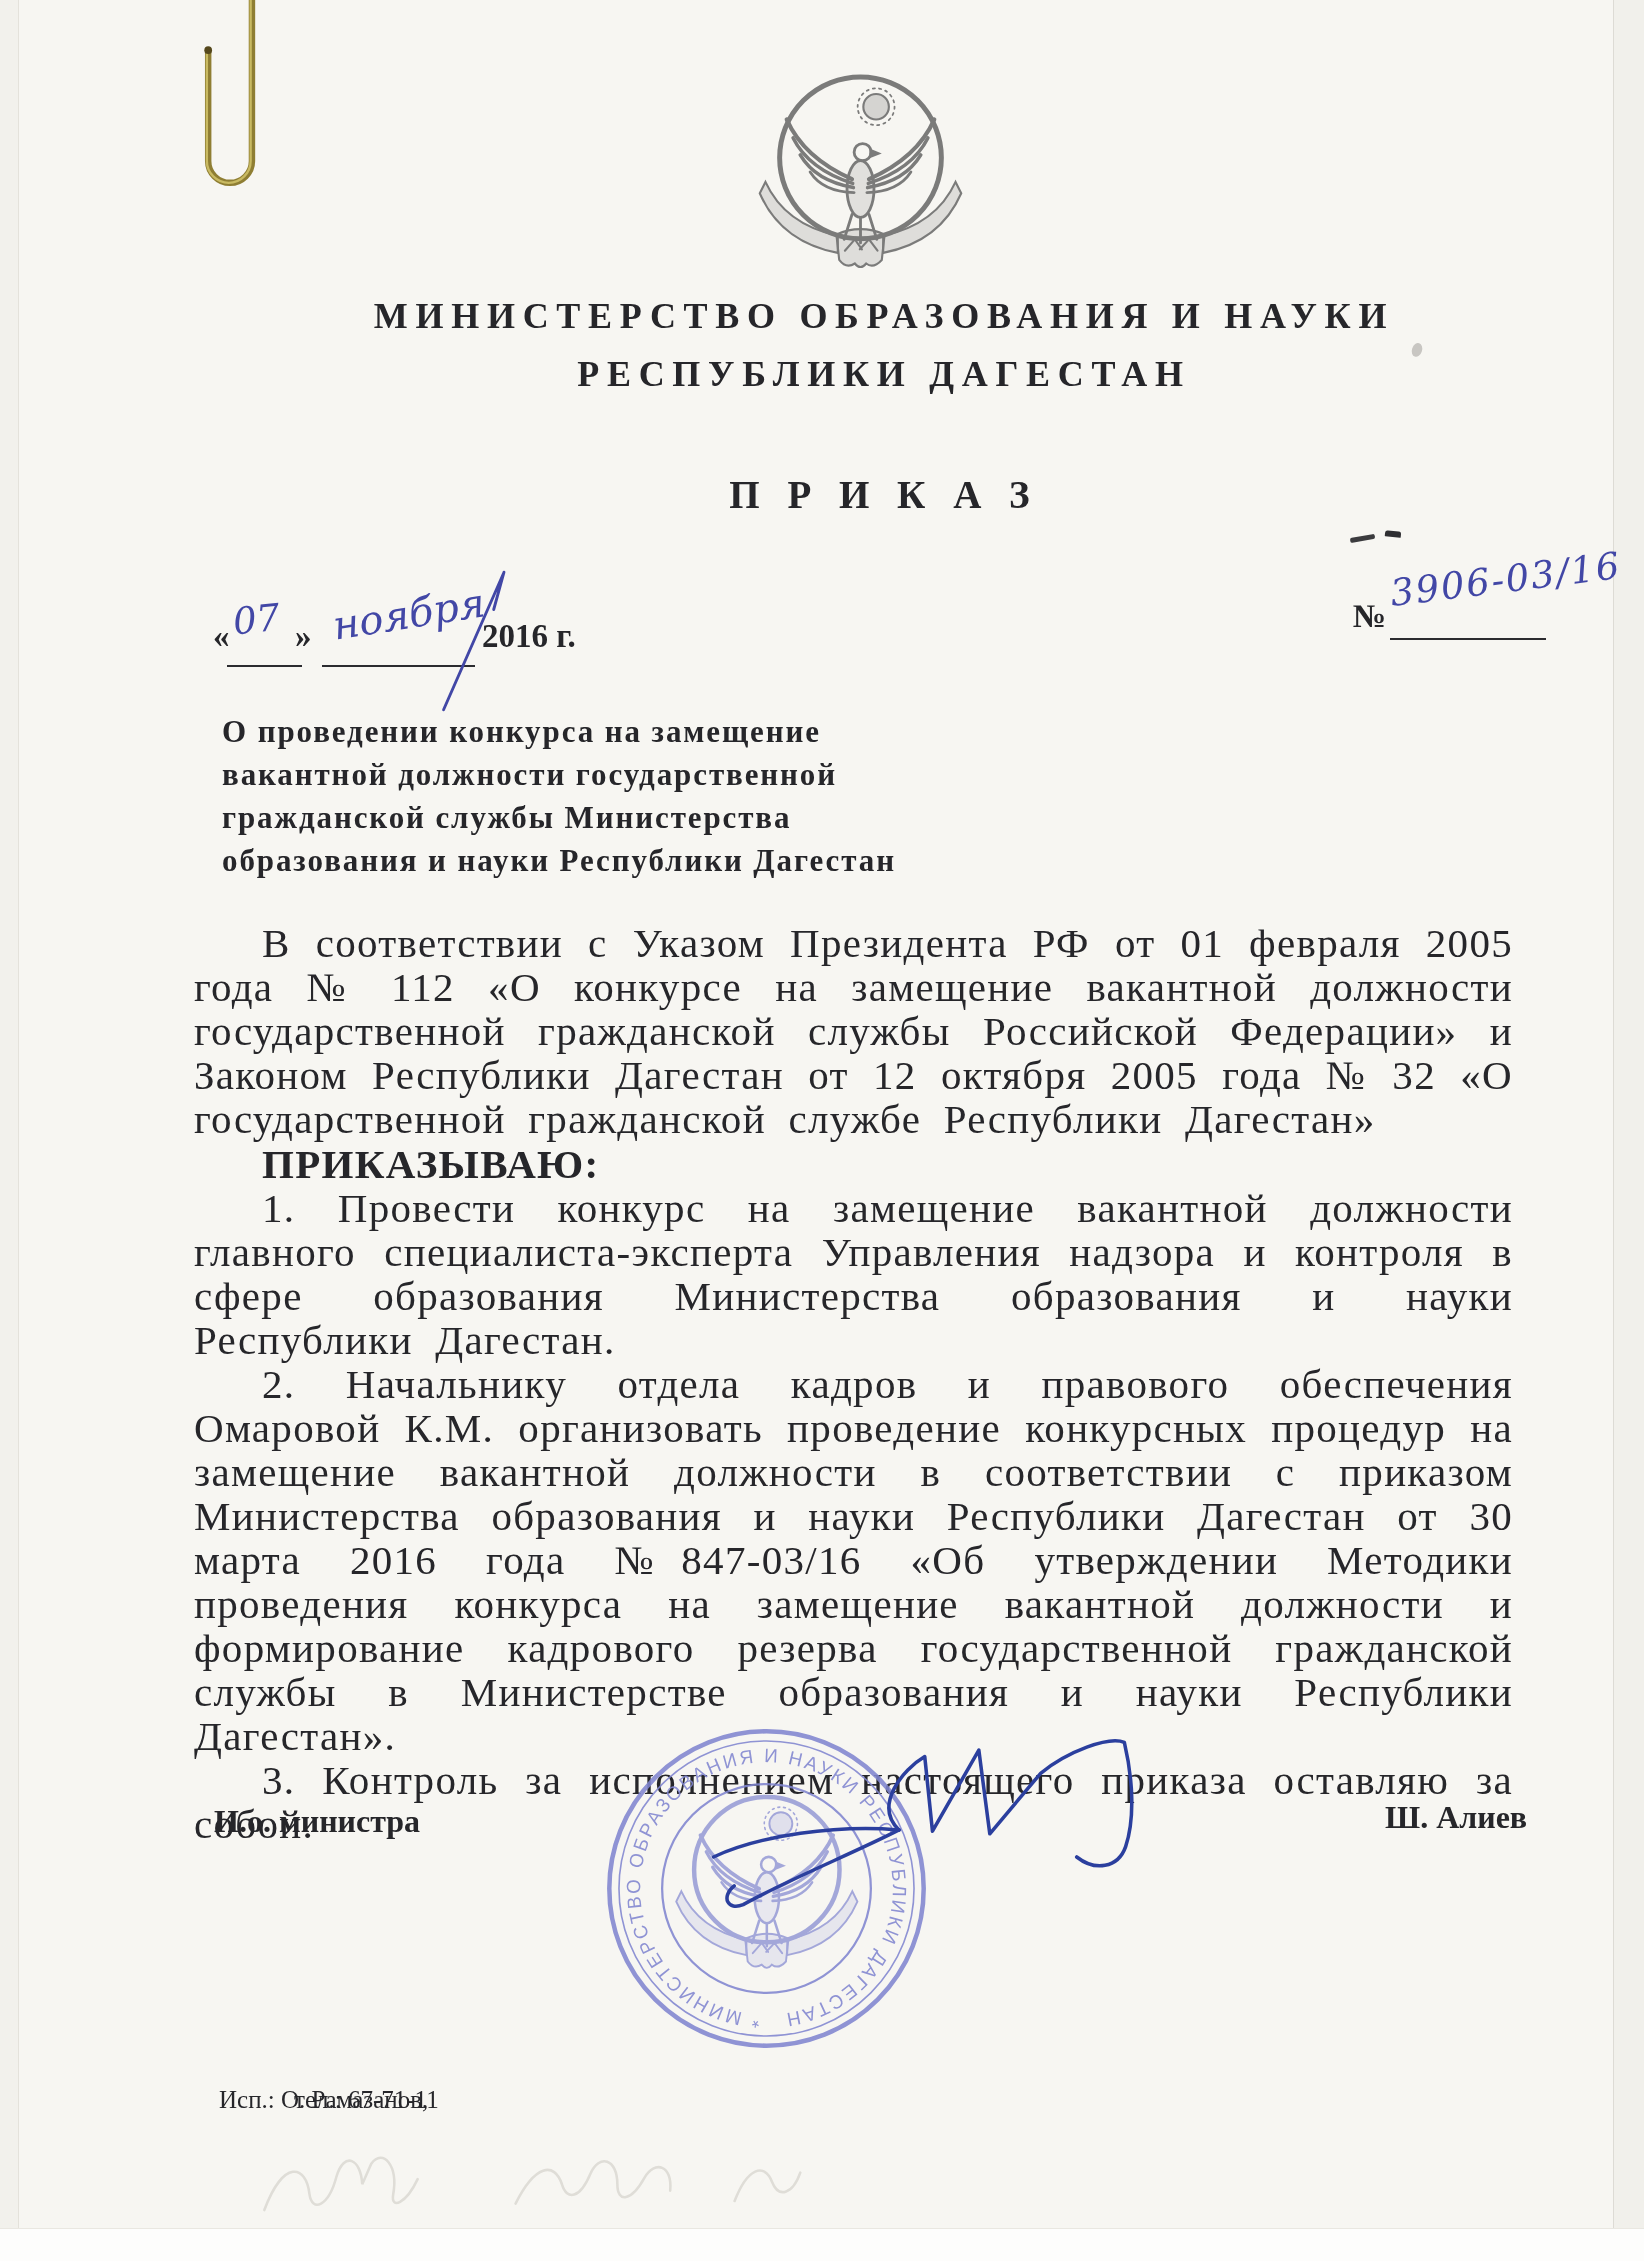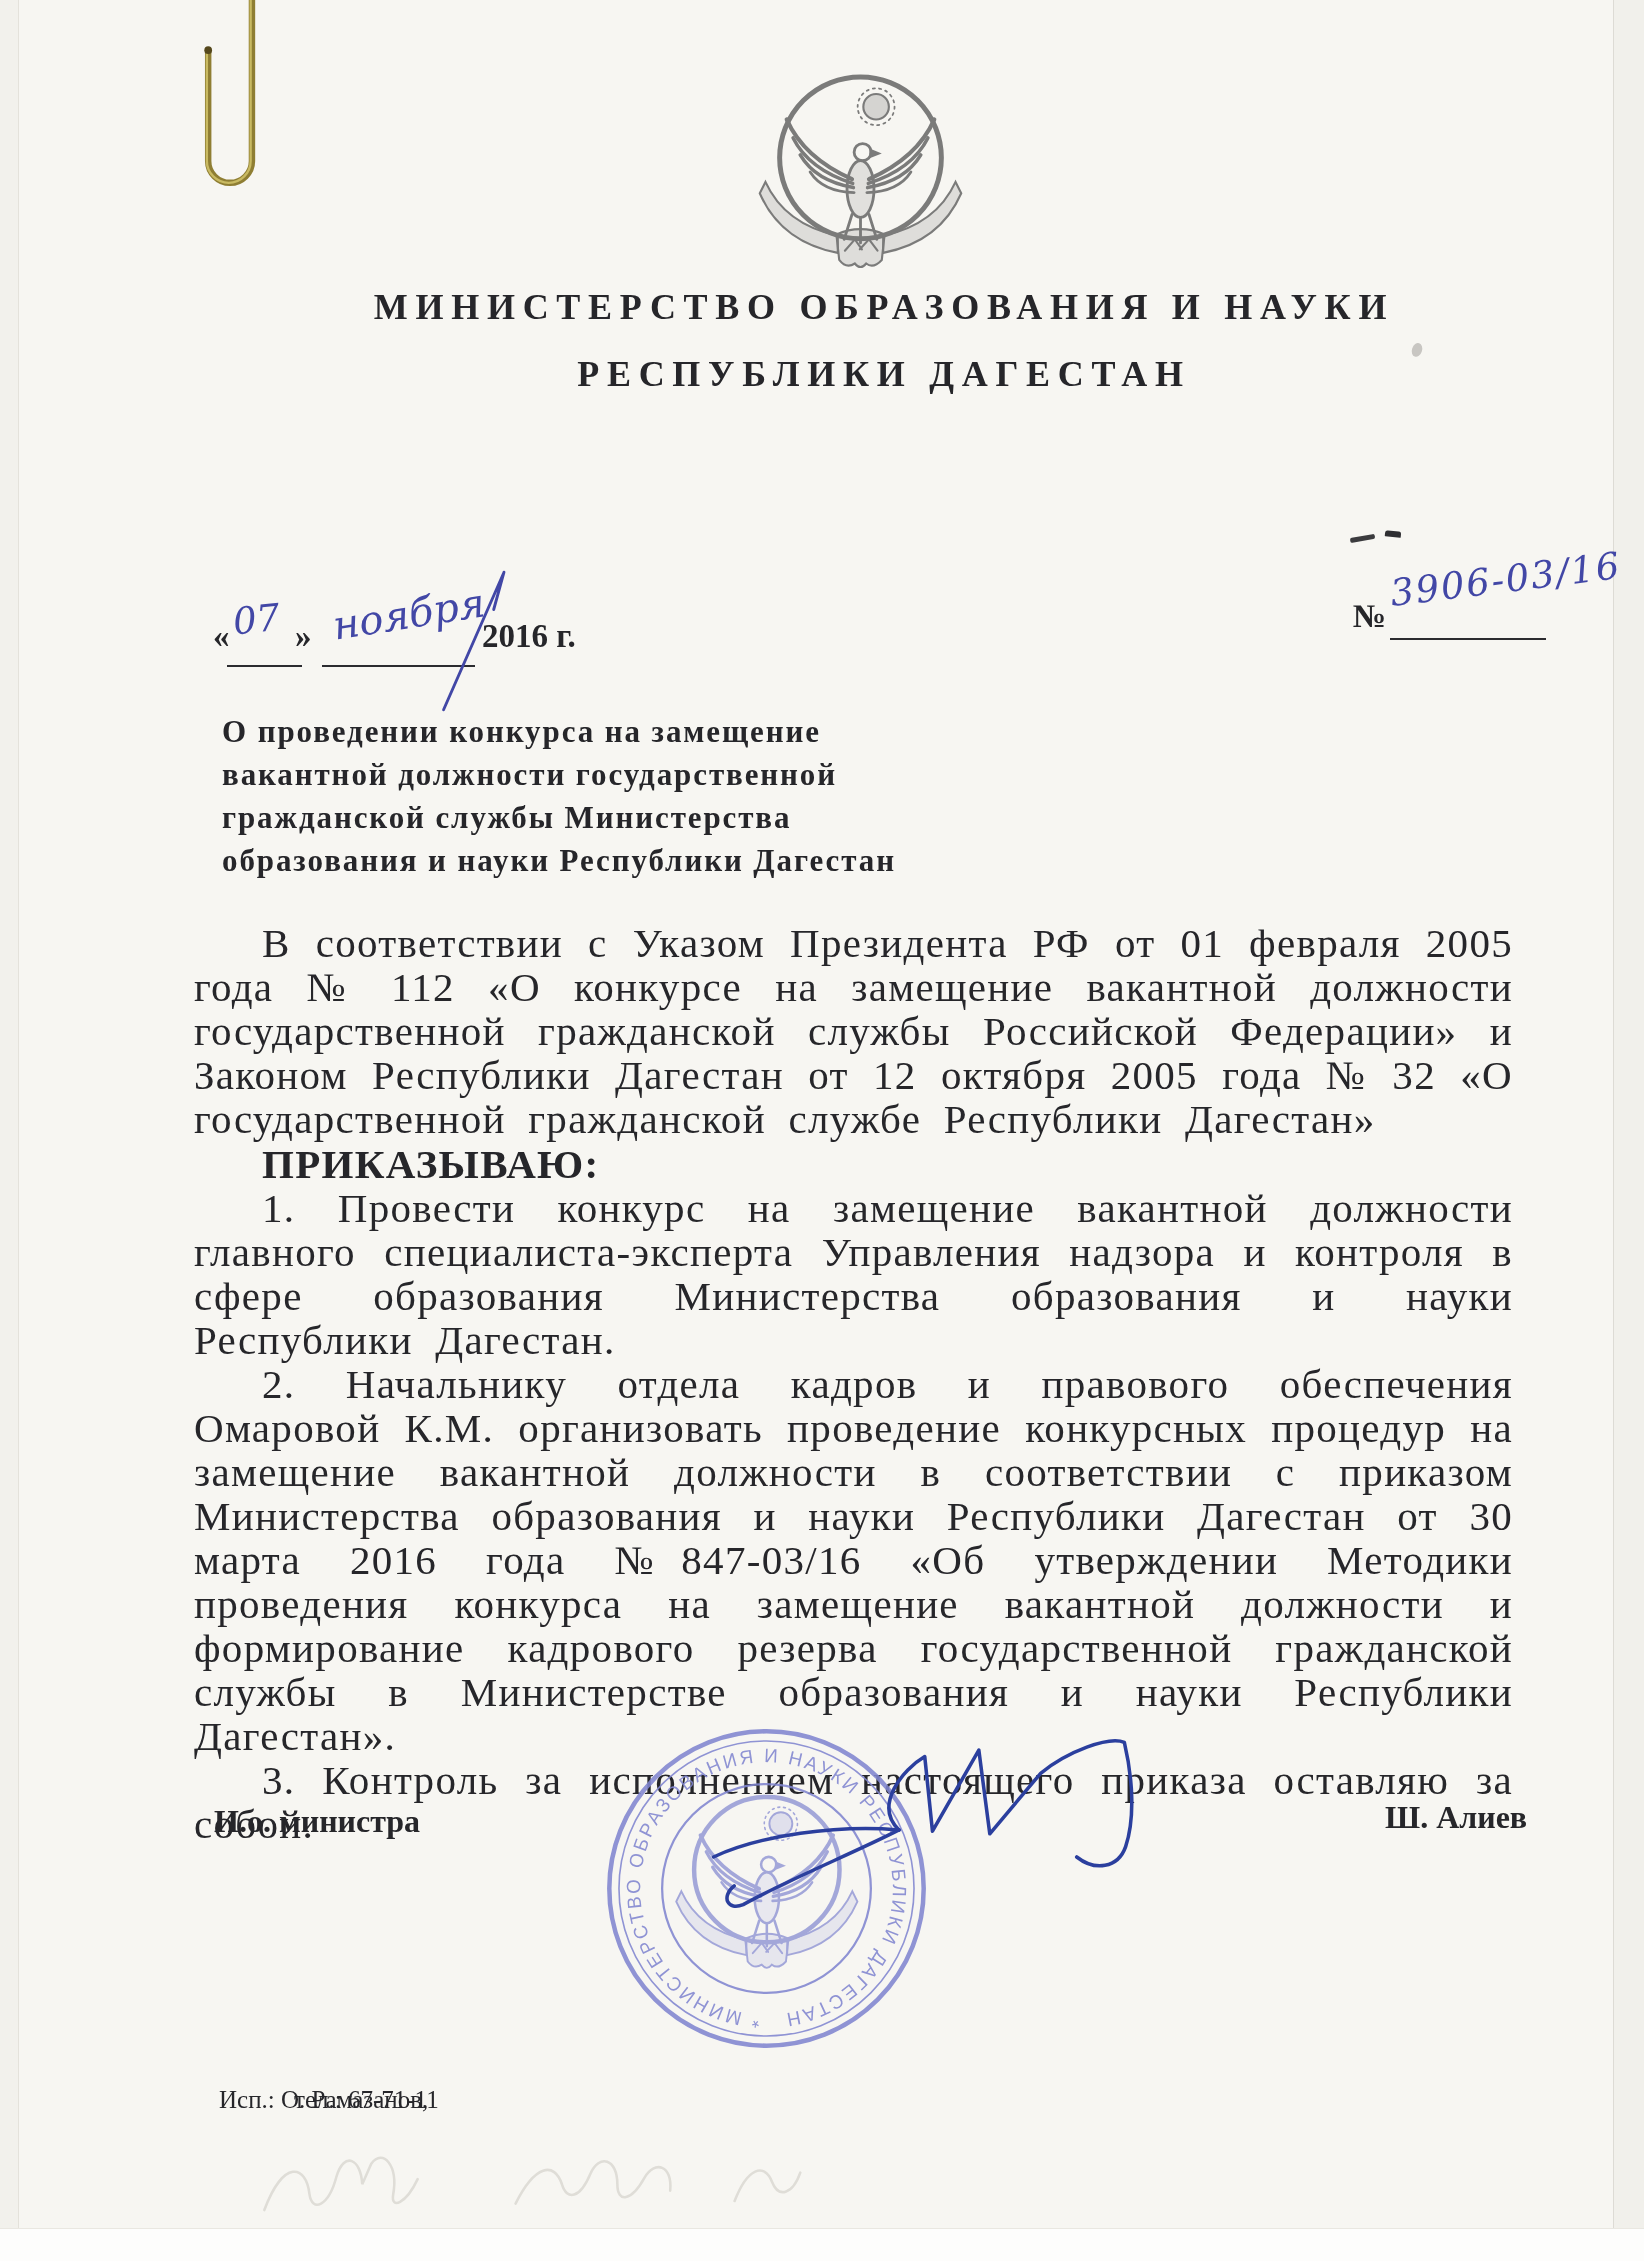--- a/index.html
+++ b/index.html
@@ -104,25 +104,28 @@
   <svg class="clip" width="84" height="206" viewBox="0 0 130 320" style="position:absolute;left:190px;top:0;">
     <path d="M96 0 V 250 A 34 34 0 0 1 28 250 V 80" stroke="#8f7e33" stroke-width="10" fill="none"></path>
     <path d="M96 0 V 250 A 34 34 0 0 1 28 250 V 80" stroke="#c9ba62" stroke-width="3.5" fill="none" transform="translate(-2,0)"></path>
     <circle cx="28" cy="78" r="6" fill="#55481c"></circle>
   </svg>
 
   <svg width="213" height="227" viewBox="0 0 300 320" style="position:absolute;left:754px;top:67px;color:#6e6e6e;opacity:.9;">
     <use href="#emblem-core"></use>
   </svg>
 
-  <div class="center-band" style="top:286px;">
+  <div class="center-band" style="top:295px;">
     <div class="org-line">МИНИСТЕРСТВО ОБРАЗОВАНИЯ И НАУКИ</div>
   </div>
   <div class="center-band" style="top:353px;">
     <div class="org-line">РЕСПУБЛИКИ ДАГЕСТАН</div>
+  </div>
+  <div class="center-band" style="top:472px;">
+    <div class="doc-title">П Р И К А З</div>
   </div>
 
   <span class="print-bold" style="left:213px;top:618px;">«</span>
   <span class="hand" style="left:233px;top:598px;font-size:37px;transform:rotate(-6deg);">07</span>
   <span class="print-bold" style="left:295px;top:618px;">»</span>
   <span class="hand" style="left:332px;top:591px;font-size:40px;transform:rotate(-9deg);">ноября</span>
   <span class="print-bold" style="left:482px;top:618px;">2016 г.</span>
   <div class="underline-bar" style="left:227px;top:665px;width:75px;"></div>
   <div class="underline-bar" style="left:322px;top:665px;width:153px;"></div>
 

